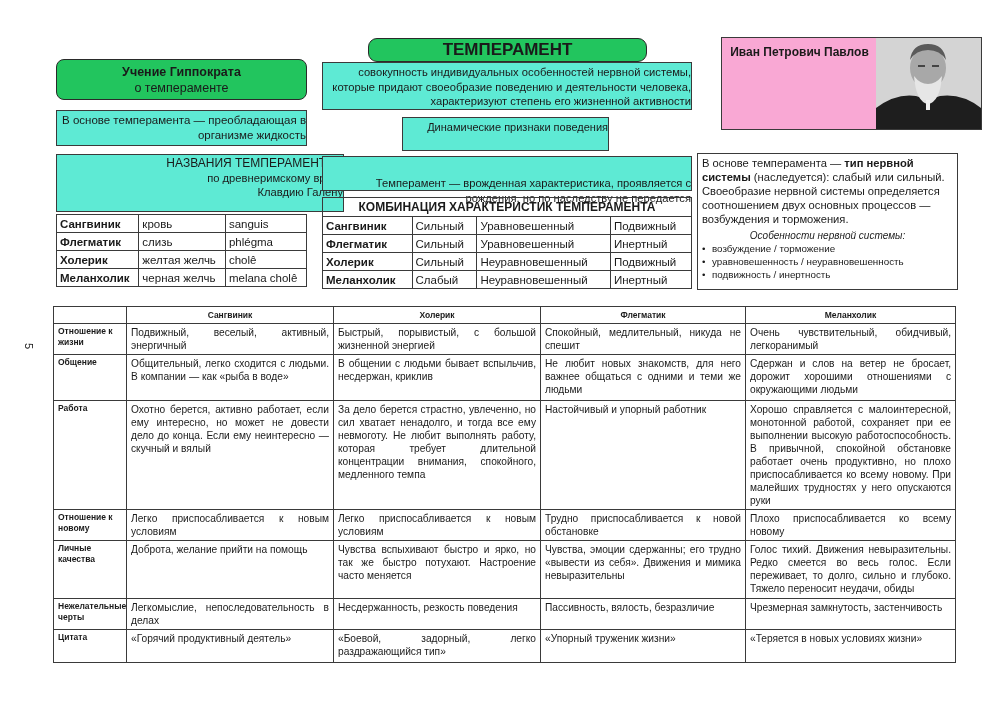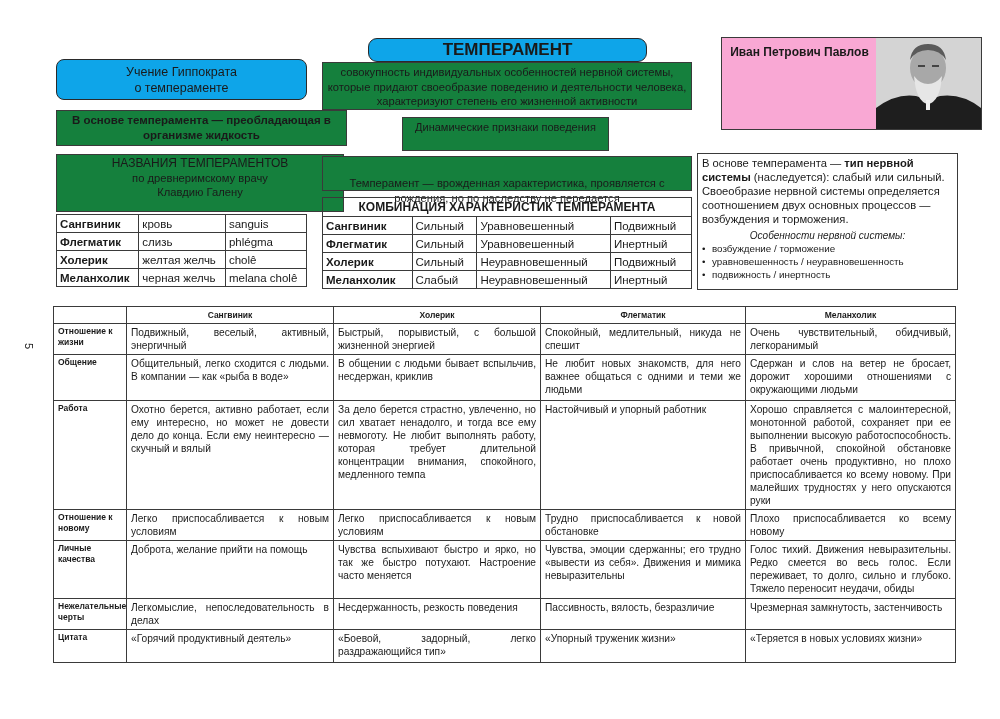--- a/index.html
+++ b/index.html
@@ -1,25 +1,25 @@
 <!DOCTYPE html>
 <html><head>
 <meta charset="utf-8">
 <style>
   * { box-sizing: border-box; margin: 0; padding: 0; }
   html, body { width: 1000px; height: 719px; background: #ffffff; overflow: hidden; }
   body { position: relative; font-family: "Liberation Sans", "DejaVu Sans", sans-serif; color: #1a1a1a; }
   .abs { position: absolute; }
-  .box { border: 1.2px solid #3a3a3a; background: #15803d; text-align: center; }
-  .rbox { border: 1.5px solid #2a2a2a; border-radius: 8px; background: #0ea5e9; text-align: center; }
+  .box { border: 1.2px solid #3a3a3a; background: #5eead4; text-align: right; }
+  .rbox { border: 1.5px solid #2a2a2a; border-radius: 8px; background: #22c55e; text-align: center; }
 
   
   #hipp-title { left: 56px; top: 59px; width: 251px; height: 41px; padding-top: 4px; font-size: 12.5px; line-height: 16px; }
-  #hipp-title b { font-weight: normal; display: block; }
-  #hipp-basis { left: 56px; top: 110px; width: 291px; height: 36px; padding-top: 2px; font-size: 11.5px; line-height: 15px; font-weight: bold; }
+  #hipp-title b { font-weight: bold; display: block; }
+  #hipp-basis { left: 56px; top: 110px; width: 251px; height: 36px; padding-top: 2px; font-size: 11.5px; line-height: 15px; }
   #galen { left: 56px; top: 154px; width: 288px; height: 58px; padding-top: 1px; font-size: 11.2px; line-height: 14px; }
   #galen .caps { font-size: 12px; line-height: 15px; }
 
   table { border-collapse: collapse; }
   #names-table { left: 56px; top: 214px; width: 251px; font-size: 11.5px; }
   #names-table td { border: 1.2px solid #3a3a3a; padding: 1px 3px; height: 18px; white-space: nowrap; }
   #names-table td.b { font-weight: bold; }
 
   
   #temp-title { left: 368px; top: 38px; width: 279px; height: 24px; font-size: 17px; font-weight: bold; line-height: 21px; border-radius: 9px; }

